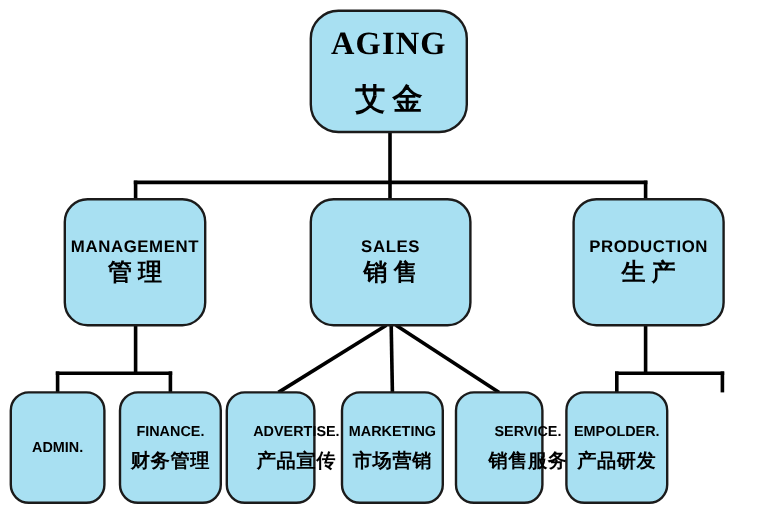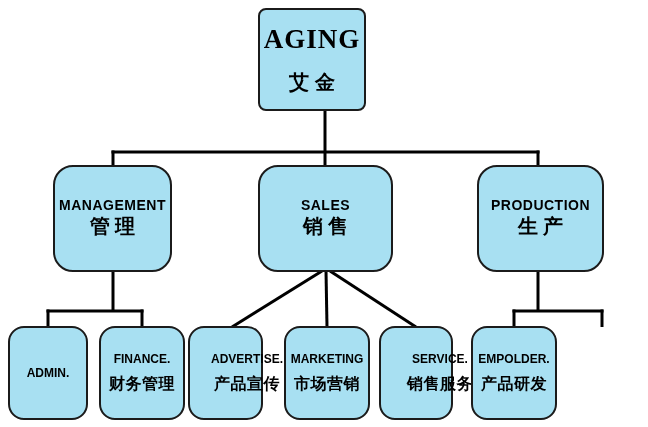--- a/index.html
+++ b/index.html
@@ -29,23 +29,23 @@
     flex-direction: column;
     align-items: center;
     justify-content: center;
     text-align: center;
     color: #000000;
   }
   .node .en { font-weight: bold; color: #000; white-space: nowrap; }
   .node .zh { font-weight: bold; color: #000; white-space: nowrap; }
 
   
-  #node-aging { left: 258px; top: 8px; width: 108px; height: 103px; border-radius: 8px; }
+  #node-aging { left: 258px; top: 8px; width: 132px; height: 103px; border-radius: 24px; }
   #node-aging .en { font-family: "Liberation Serif", serif; font-size: 27px; letter-spacing: 1px; }
-  #node-aging .zh { font-size: 20px; letter-spacing: 6px; margin-top: 14px; margin-left: 6px; text-align: center; }
+  #node-aging .zh { font-size: 25px; letter-spacing: 6px; margin-top: 14px; margin-left: 6px; text-align: center; }
 
   
   .lvl2 { top: 165px; height: 107px; border-radius: 20px; }
   #node-management { left: 53px;  width: 119px; }
   #node-sales      { left: 258px; width: 135px; }
   #node-production { left: 477px; width: 127px; }
   .lvl2 .en { font-size: 14px; letter-spacing: 0.5px; }
   .lvl2 .zh { font-size: 20px; letter-spacing: 5px; margin-top: 0; margin-left: 5px; }
 
   

